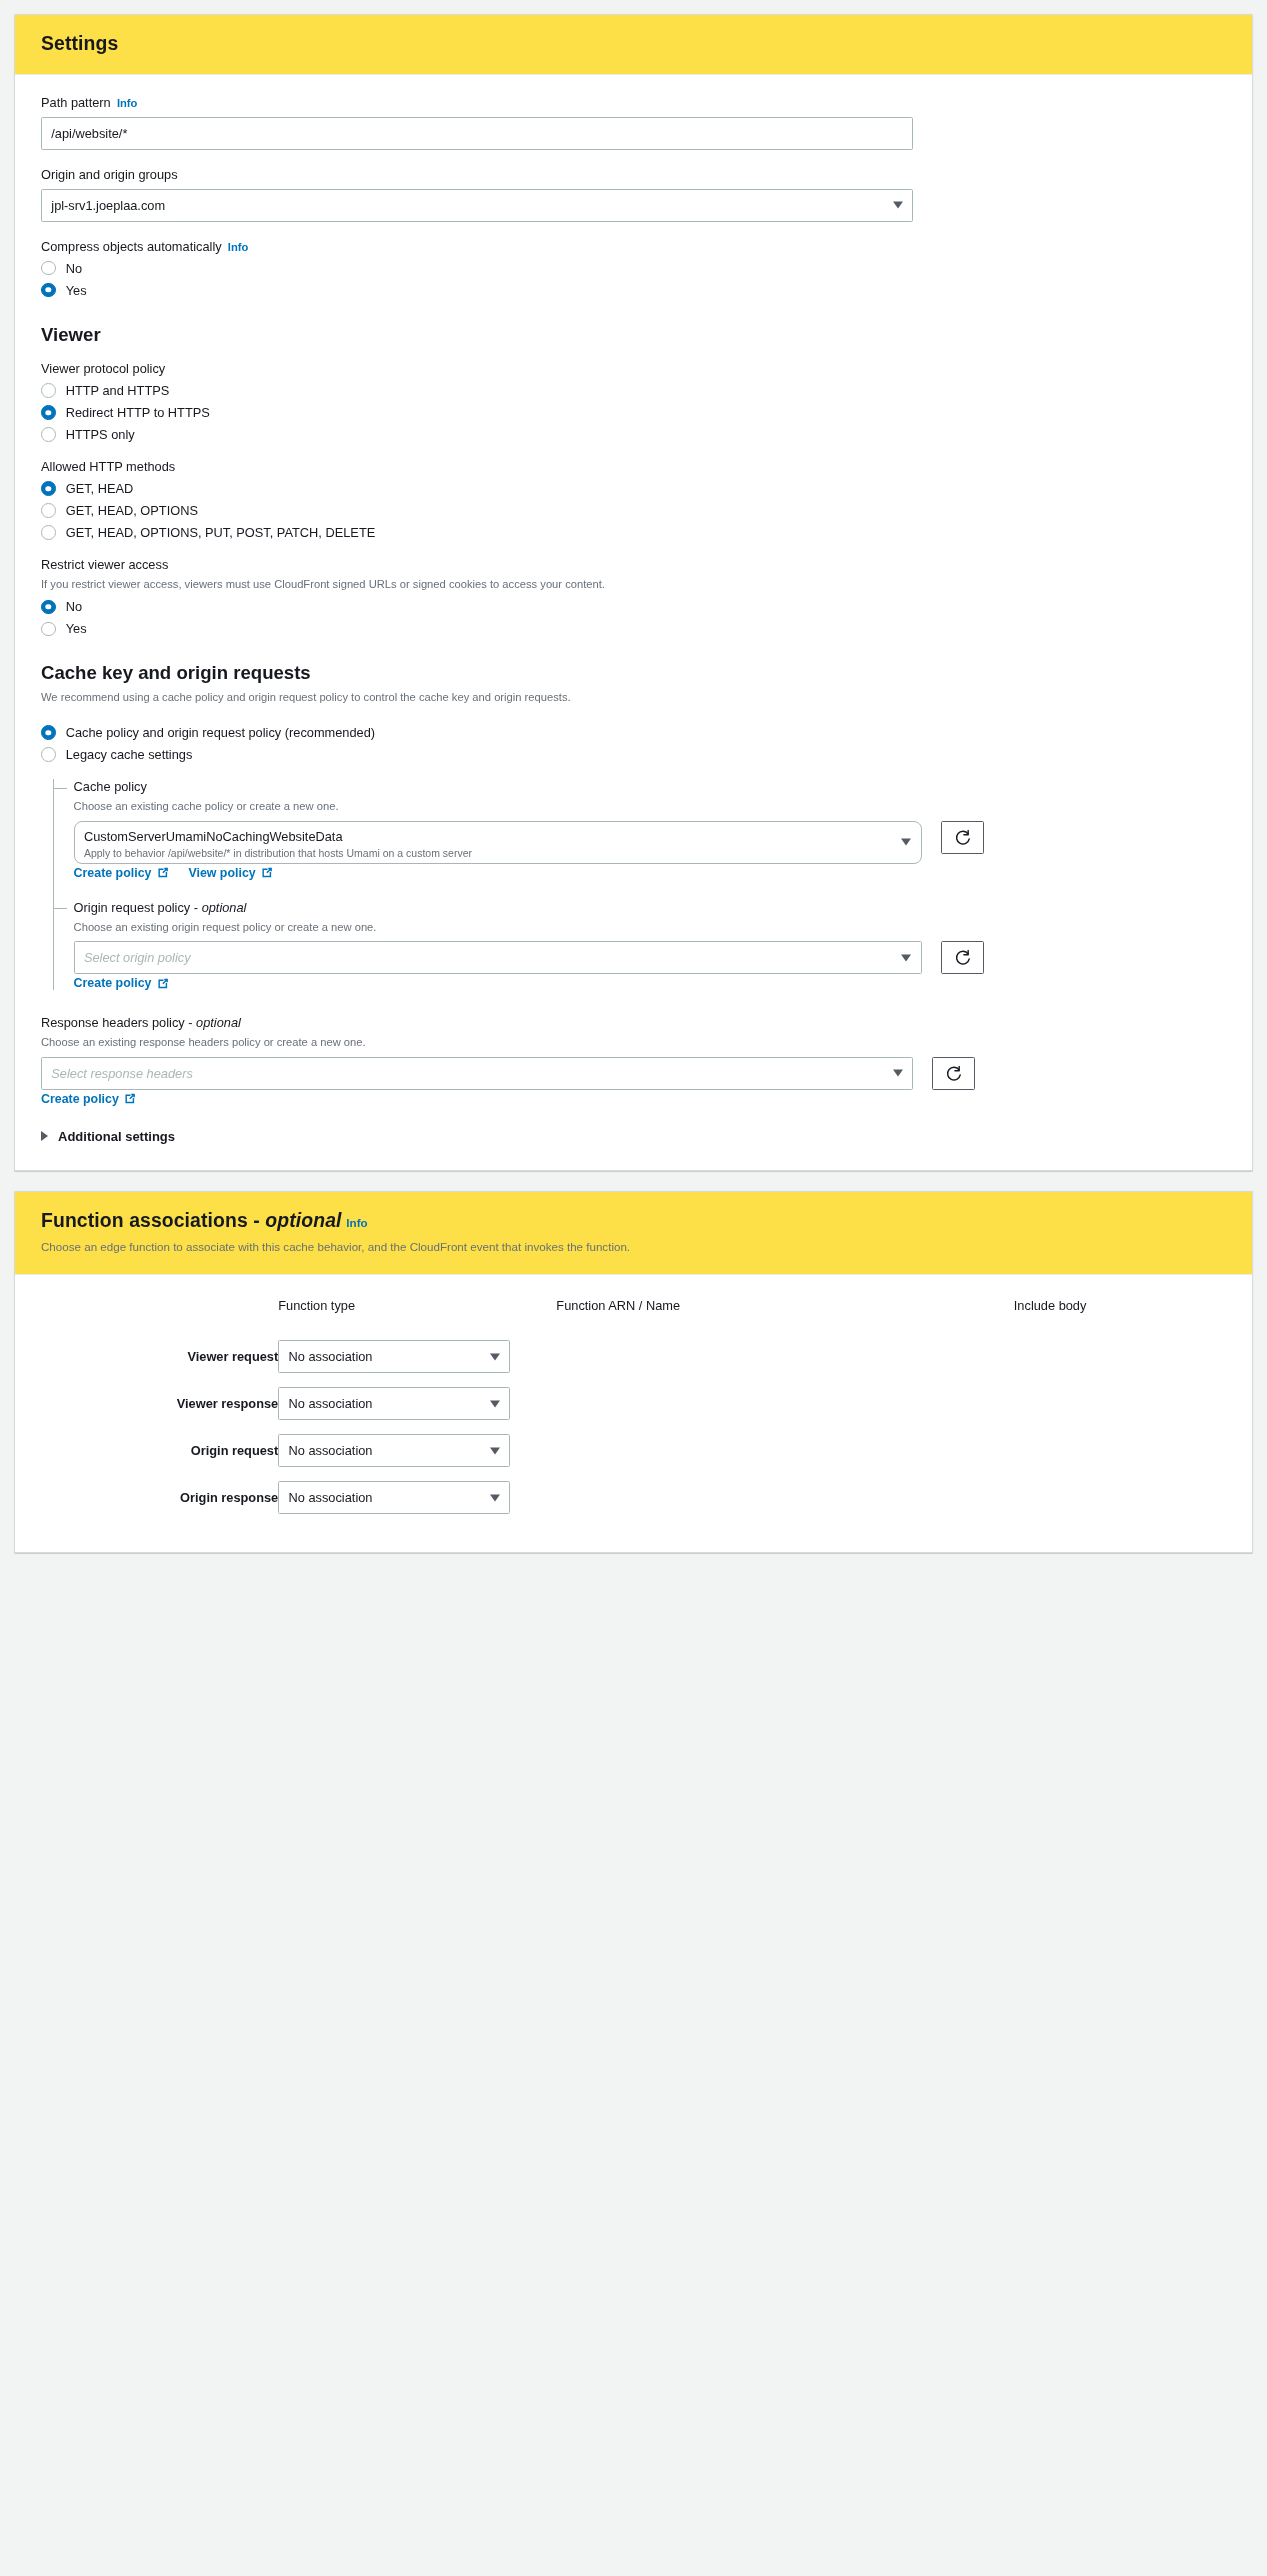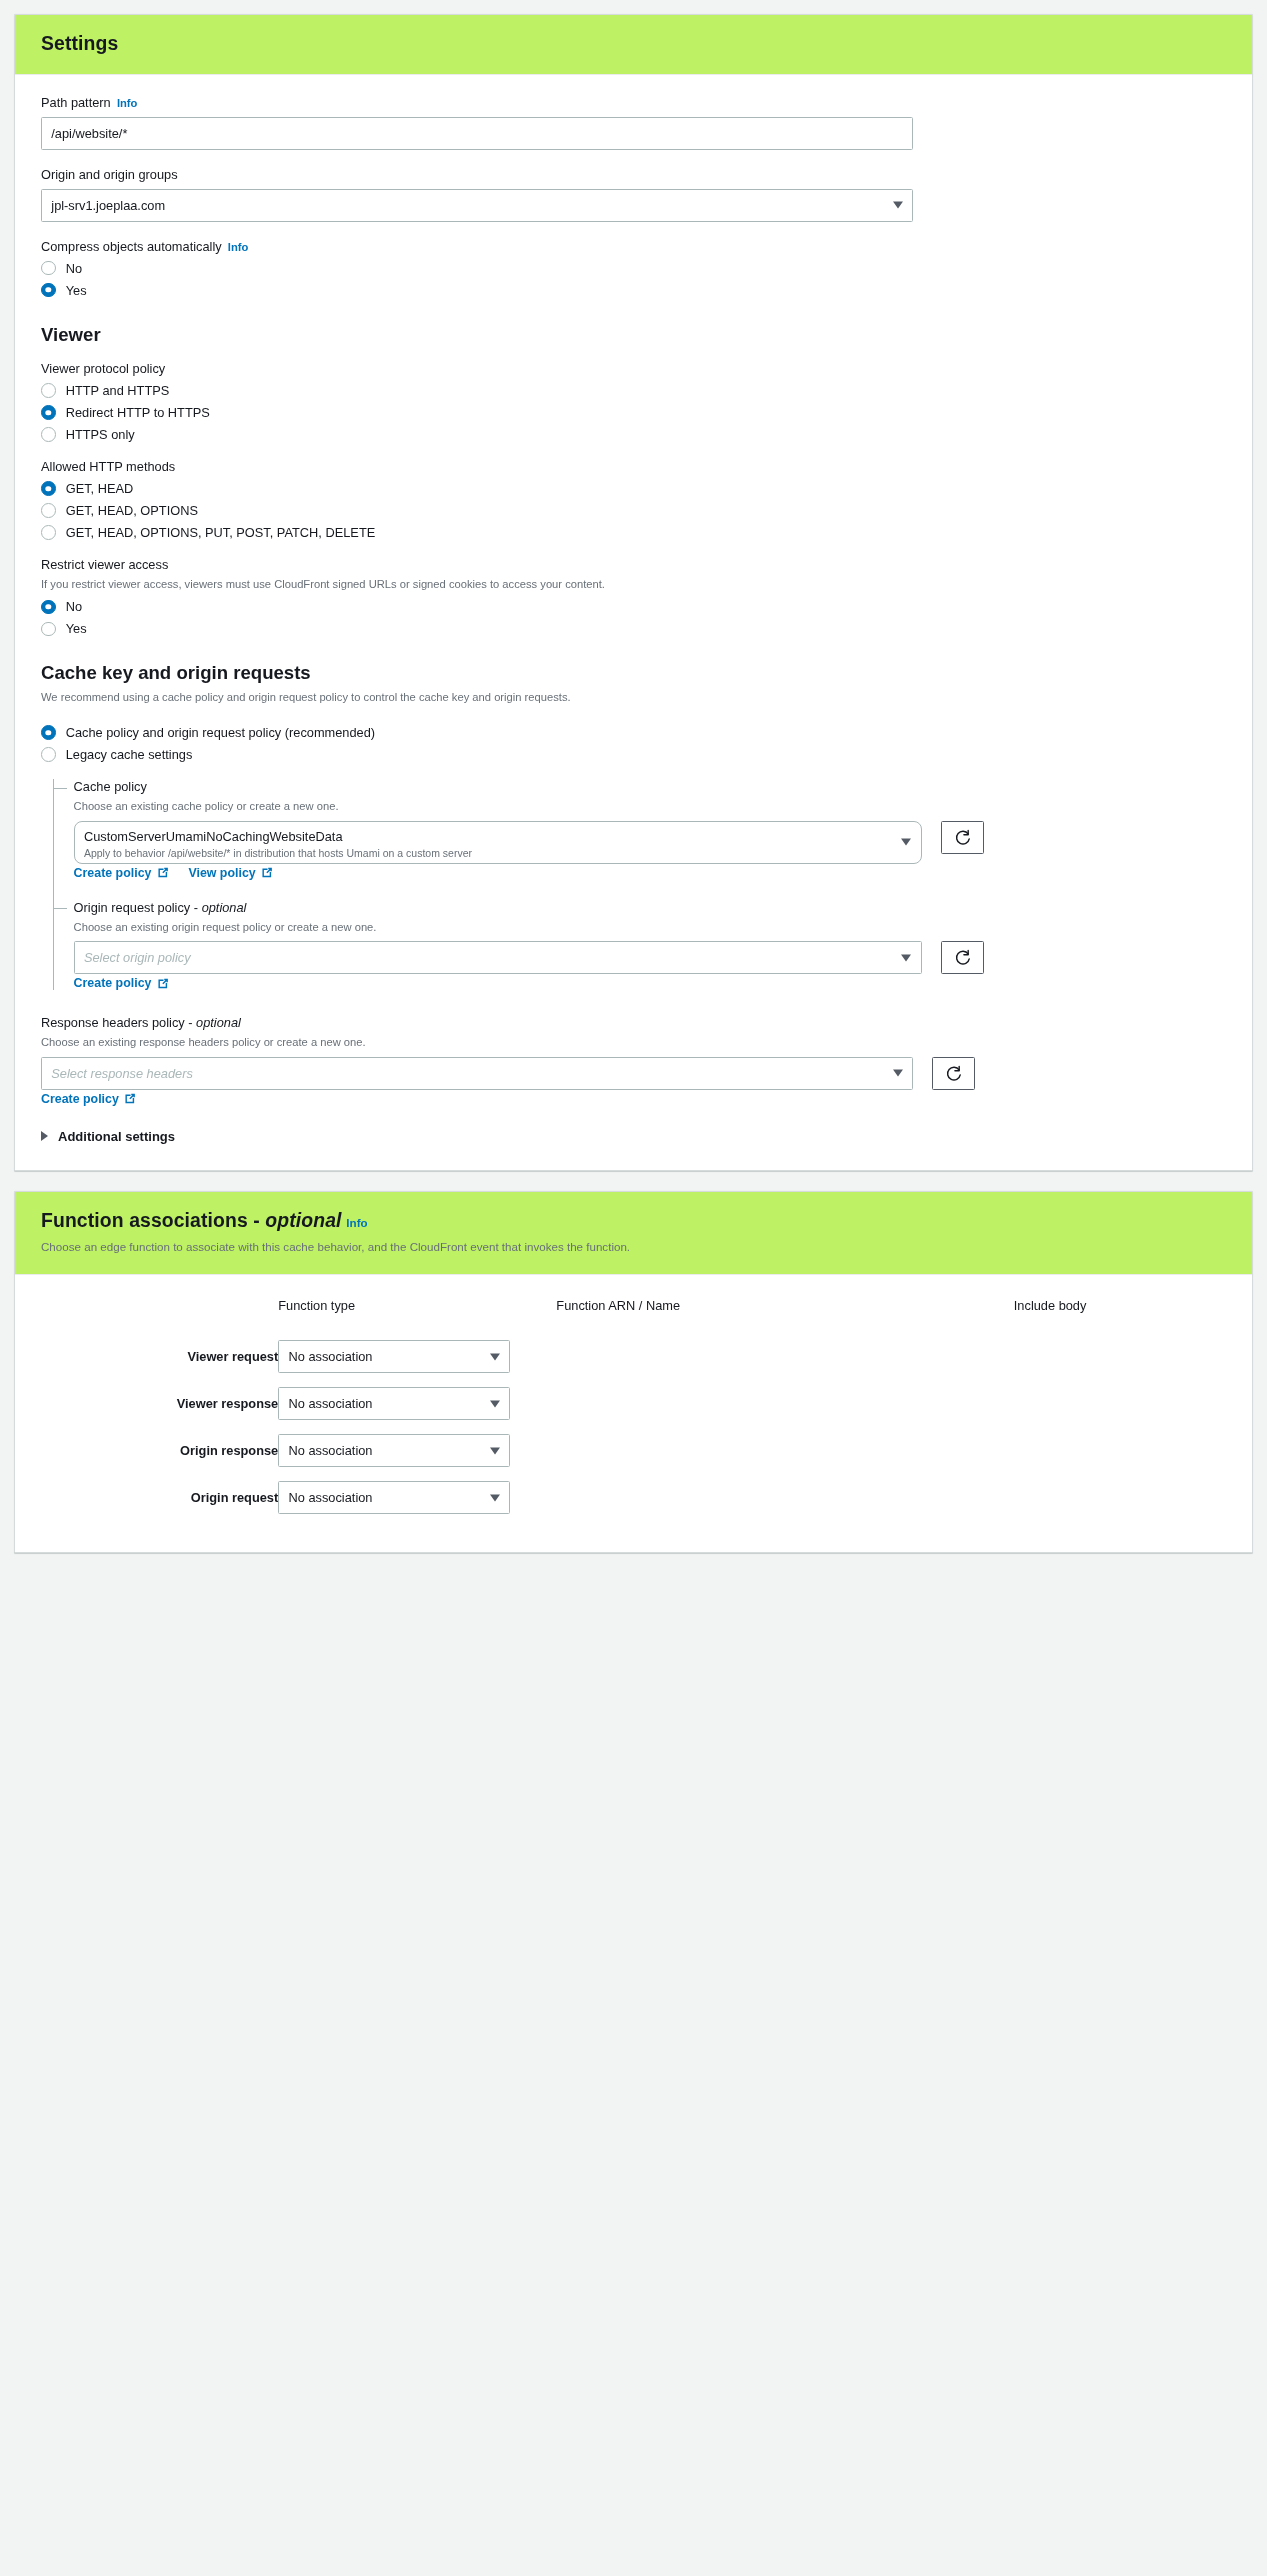--- a/index.html
+++ b/index.html
@@ -13,21 +13,21 @@
   .page { width: 1267px; padding: 14px 14px 0 14px; }
 
   .card {
     background: #ffffff;
     border: 0.8px solid #d5dbdb;
     border-radius: 1.5px;
     box-shadow: 0 0.8px 0.8px 0 rgba(0,28,36,.18);
     margin-bottom: 20px;
   }
   .card-header {
-    background: #bef264;
+    background: #fde047;
     border-bottom: 0.8px solid #e9ebed;
     padding: 17px 26px 18.6px 26px;
   }
   .card-title {
     font-size: 19.4px;
     font-weight: bold;
     color: #16191f;
     letter-spacing: 0.1px;
   }
   .card-title .opt-italic { font-style: italic; }
@@ -461,40 +461,40 @@
             <td>
               <div class="select-box fn-select">
                 <span>No association</span>
                 <span class="caret"></span>
               </div>
             </td>
             <td></td>
             <td></td>
           </tr>
           <tr>
+            <td class="row-label" style="text-align:right;">Origin request</td>
+            <td>
+              <div class="select-box fn-select">
+                <span>No association</span>
+                <span class="caret"></span>
+              </div>
+            </td>
+            <td></td>
+            <td></td>
+          </tr>
+          <tr>
             <td class="row-label" style="text-align:right;">Origin response</td>
             <td>
               <div class="select-box fn-select">
                 <span>No association</span>
                 <span class="caret"></span>
               </div>
             </td>
             <td></td>
             <td></td>
           </tr>
-          <tr>
-            <td class="row-label" style="text-align:right;">Origin request</td>
-            <td>
-              <div class="select-box fn-select">
-                <span>No association</span>
-                <span class="caret"></span>
-              </div>
-            </td>
-            <td></td>
-            <td></td>
-          </tr>
         </tbody>
       </table>
     </div>
   </div>
 
 </div>
 
 
 </body></html>

